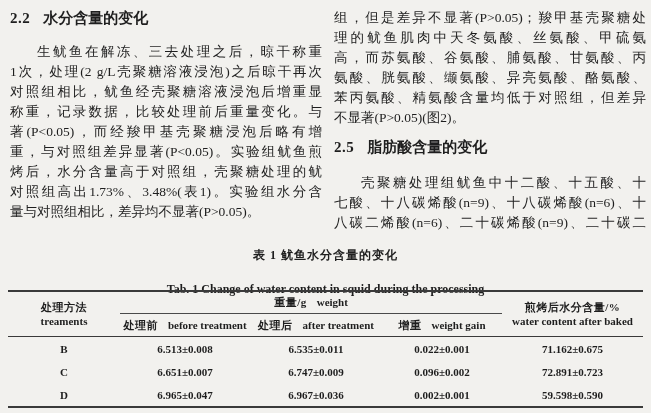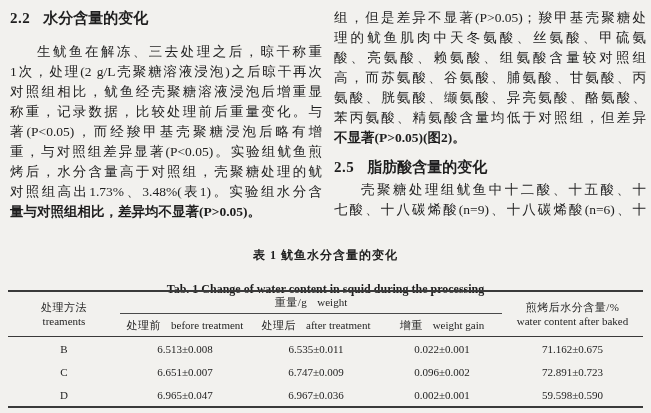--- a/index.html
+++ b/index.html
@@ -10,38 +10,38 @@
     background:#f2f1ee;
     font-family:"Liberation Serif","DejaVu Serif",serif;
     color:#1e1e1e;
     overflow:hidden;
   }
   .col{position:absolute;top:8px;width:312px;}
   .col.left{left:10px;}
   .col.right{left:334px;}
   .heading{font-weight:bold;font-size:15px;line-height:20px;margin-bottom:14px;white-space:nowrap;}
   .heading .hnum{margin-right:13px;letter-spacing:.5px;text-align:right;}
-  .heading.mt{margin-top:8px;line-height:22px;margin-bottom:2px;font-family:Liberation Serif, serif;}
+  .heading.mt{margin-top:8px;line-height:22px;margin-bottom:15px;font-family:Liberation Serif, serif;}
   .line{
     font-size:13.5px;line-height:20px;
     text-align:justify;text-align-last:justify;
     white-space:nowrap;
   }
-  .line.end{text-align-last:left;font-weight:bold;}
+  .line.end{text-align-last:left;}
   .line.indent{text-indent:2em;}
   .caption{position:absolute;top:248px;left:0;width:651px;text-align:center;}
   .cap-zh{font-size:12px;font-weight:bold;line-height:14px;letter-spacing:1px;}
   .cap-en{font-size:12px;font-weight:bold;line-height:14px;margin-top:20px;}
   table.paper-table{
     position:absolute;top:290px;left:8px;width:635px;
     border-collapse:collapse;table-layout:fixed;
     font-size:11px;
   }
   table.paper-table th, table.paper-table td{
-    font-weight:normal;text-align:center;vertical-align:middle;padding:0;
+    font-weight:bold;text-align:center;vertical-align:middle;padding:0;
   }
   .rule-top{border-top:2px solid #3a3a3a;}
   .th-treat,.th-water{border-bottom:1.6px solid #3a3a3a;}
   .sub-th{border-bottom:1.6px solid #3a3a3a;height:22px;}
   .th-weight{border-bottom:1px solid #4a4a4a;height:21px;}
   .two-line div{line-height:14px;}
   .zh{letter-spacing:.5px;}
   .zh-gap{margin-right:10px;letter-spacing:.5px;text-align:right;}
   tbody td{height:23px;}
   tbody tr:last-child td{border-bottom:2px solid #3a3a3a;}
@@ -62,30 +62,30 @@
     <div class="line">著(P&lt;0.05)，而经羧甲基壳聚糖浸泡后略有增</div>
     <div class="line">重，与对照组差异显著(P&lt;0.05)。实验组鱿鱼煎</div>
     <div class="line">烤后，水分含量高于对照组，壳聚糖处理的鱿</div>
     <div class="line">对照组高出1.73%、3.48%(表1)。实验组水分含</div>
     <div class="line end">量与对照组相比，差异均不显著(P&gt;0.05)。</div>
   </div>
 
   <div class="col right">
     <div class="line">组，但是差异不显著(P&gt;0.05)；羧甲基壳聚糖处</div>
     <div class="line">理的鱿鱼肌肉中天冬氨酸、丝氨酸、甲硫氨</div>
-    <div class="line">酸、亮氨酸、赖氨酸、组氨酸含量较对照组</div>
     <div class="line">高，而苏氨酸、谷氨酸、脯氨酸、甘氨酸、丙</div>
     <div class="line">氨酸、胱氨酸、缬氨酸、异亮氨酸、酪氨酸、</div>
     <div class="line">苯丙氨酸、精氨酸含量均低于对照组，但差异</div>
     <div class="line end">不显著(P&gt;0.05)(图2)。</div>
     <div class="heading mt">
       <span class="hnum">2.5</span><span class="htitle">脂肪酸含量的变化</span>
     </div>
     <div class="line indent">壳聚糖处理组鱿鱼中十二酸、十五酸、十</div>
     <div class="line">七酸、十八碳烯酸(n=9)、十八碳烯酸(n=6)、十</div>
+    <div class="line">八碳二烯酸(n=6)、二十碳烯酸(n=9)、二十碳二</div>
   </div>
 
   <div class="caption">
     <div class="cap-zh">表 1  鱿鱼水分含量的变化</div>
     <div class="cap-en">Tab. 1   Change of water content in squid during the processing</div>
   </div>
 
   <table class="paper-table">
     <colgroup>
       <col style="width:112px">

